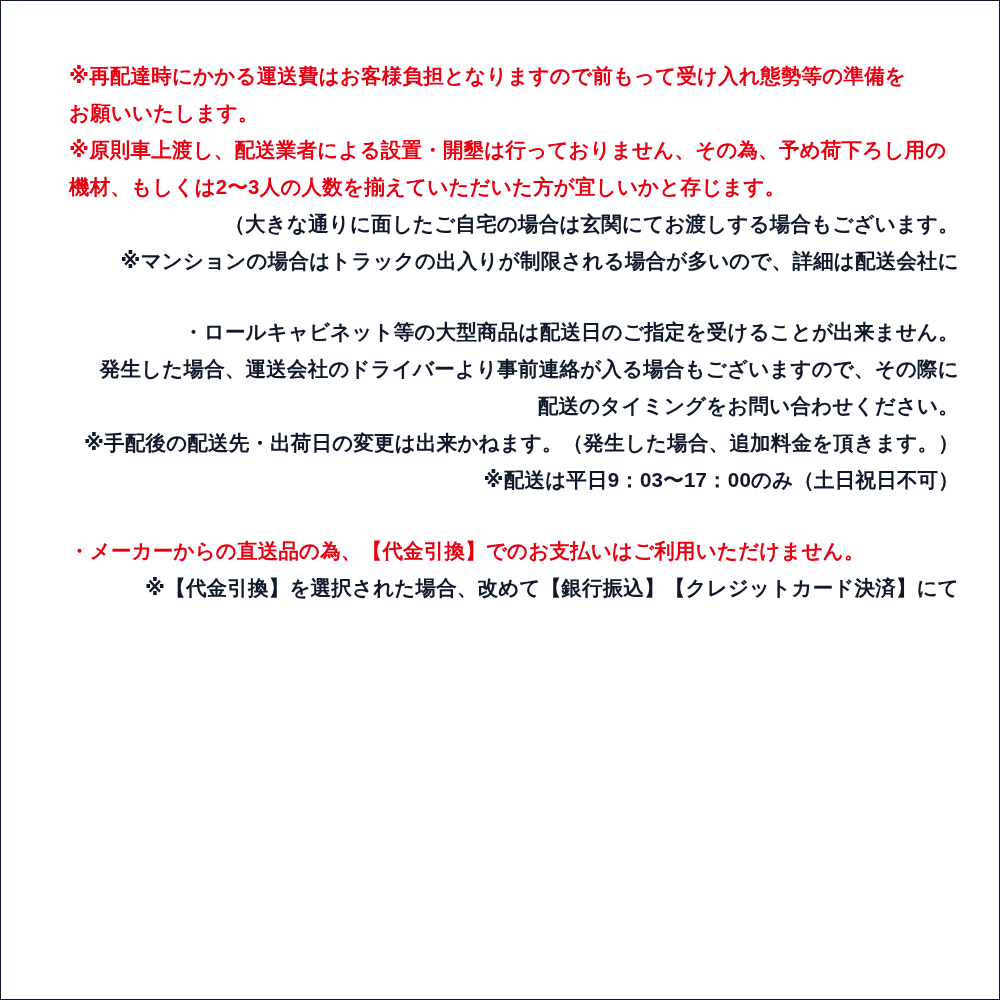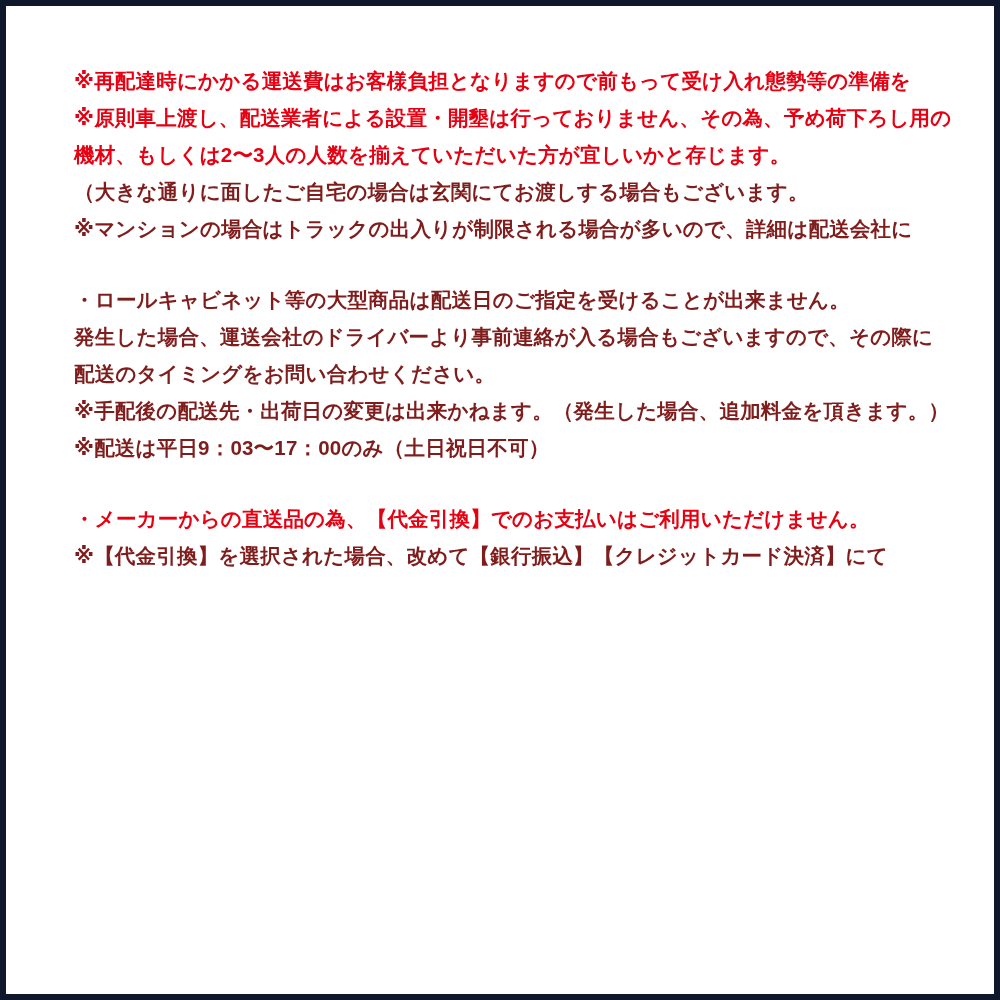--- a/index.html
+++ b/index.html
@@ -11,21 +11,21 @@
     height: 1000px;
     background: #ffffff;
     font-family: "Liberation Sans", "DejaVu Sans", sans-serif;
     overflow: hidden;
   }
   .page {
     position: relative;
     width: 1000px;
     height: 1000px;
     box-sizing: border-box;
-    border: 6px solid #0f172a;
+    border: 1px solid #0f172a;
     background: #ffffff;
   }
   .content {
     position: absolute;
     left: 68px;
     top: 56px;
     right: 40px;
   }
   .block {
     margin: 0;
@@ -34,32 +34,34 @@
     font-size: 20.5px;
     line-height: 37px;
     letter-spacing: 0.2px;
     white-space: nowrap;
     font-weight: 600;
   }
   .red {
     color: #e60012;
   }
   .black {
-    color: #7f1d1d;
+    color: #0f172a;
+    text-align: right;
   }
   .spacer-md { height: 34px; }
 </style>
 </head>
 <body>
 
 <div class="page">
   <div class="content">
 
     <div class="block">
       <div class="line red">※再配達時にかかる運送費はお客様負担となりますので前もって受け入れ態勢等の準備を</div>
+      <div class="line red">お願いいたします。</div>
       <div class="line red">※原則車上渡し、配送業者による設置・開墾は行っておりません、その為、予め荷下ろし用の</div>
       <div class="line red">機材、もしくは2〜3人の人数を揃えていただいた方が宜しいかと存じます。</div>
       <div class="line black">（大きな通りに面したご自宅の場合は玄関にてお渡しする場合もございます。</div>
       <div class="line black">※マンションの場合はトラックの出入りが制限される場合が多いので、詳細は配送会社に</div>
     </div>
 
     <div class="spacer-md"></div>
 
     <div class="block">
       <div class="line black">・ロールキャビネット等の大型商品は配送日のご指定を受けることが出来ません。</div>

